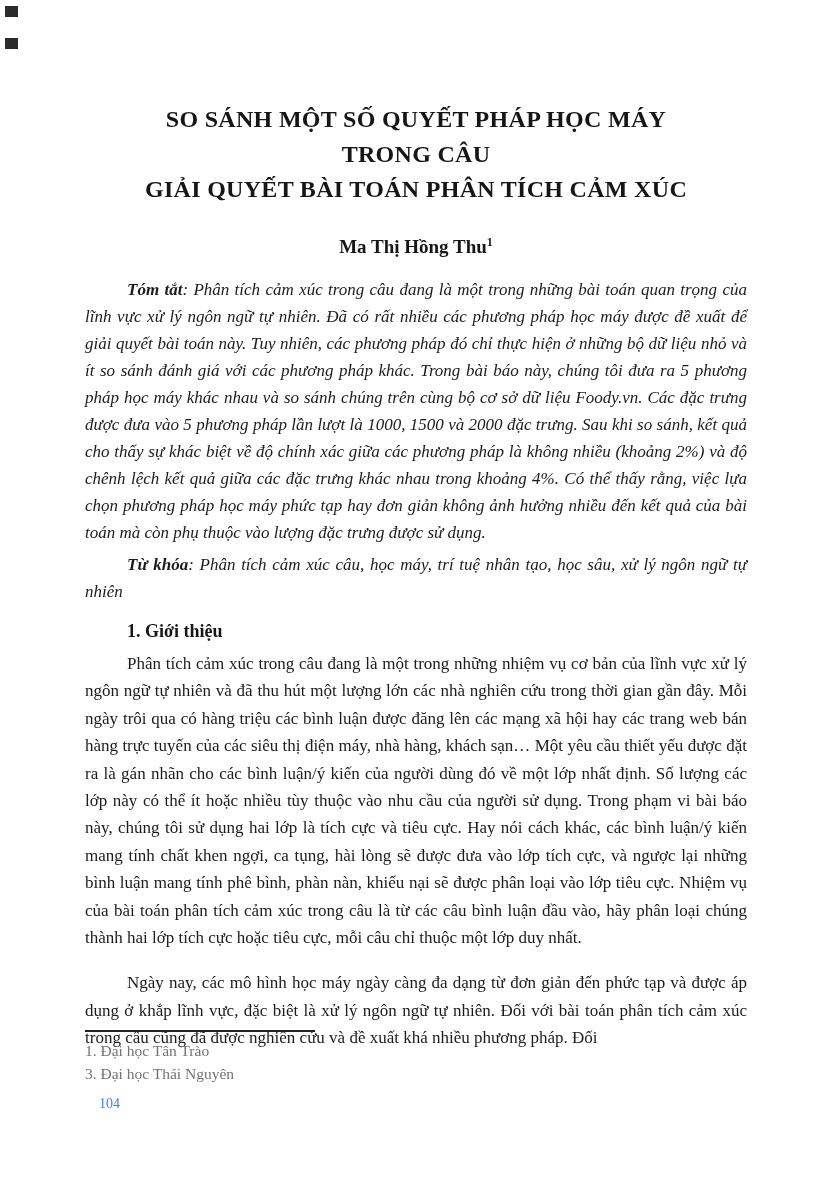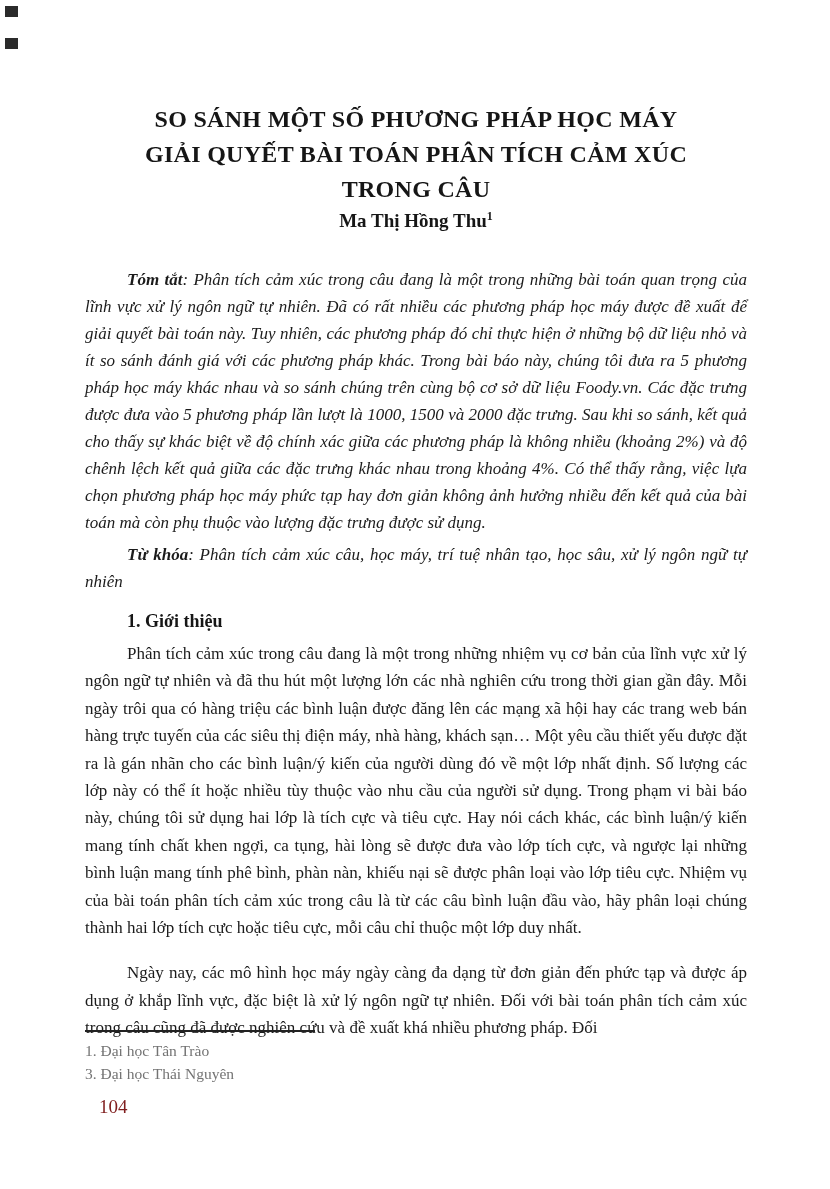--- a/index.html
+++ b/index.html
@@ -37,40 +37,41 @@
     margin-top: 102px;
     text-align: center;
     font-weight: bold;
     font-size: 24px;
     line-height: 35px;
     letter-spacing: 0.3px;
     color: #161616;
   }
 
   .authors {
+    margin-top: 26px;
     text-align: center;
     font-weight: bold;
     font-size: 19px;
     line-height: 27px;
     color: #161616;
   }
   .authors sup {
     font-size: 12px;
     line-height: 0;
   }
 
   .abstract, .keywords {
     font-style: italic;
     font-size: 17px;
     line-height: 27px;
     text-align: justify;
     text-indent: 42px;
     margin: 0;
   }
-  .abstract { margin-top: 32px; }
+  .abstract { margin-top: 16px; }
   .keywords { margin-top: 5px; }
   .run-label { font-weight: bold; }
 
   .section-heading {
     margin: 13px 0 0 42px;
     font-weight: bold;
     font-size: 18px;
     line-height: 27px;
     color: #161616;
   }
@@ -100,38 +101,38 @@
   .footnote {
     font-size: 15.5px;
     line-height: 23px;
     color: #737373;
   }
 
   .page-number {
     position: absolute;
     left: 99px;
     top: 1096px;
-    font-size: 19px;
-    color: #7f1d1d;
+    font-size: 14px;
+    color: #3b82f6;
   }
 </style>
 </head>
 <body>
 
 <div class="page">
 
   <div class="scan-artifact a1"></div>
   <div class="scan-artifact a2"></div>
 
   <div class="content">
 
     <div class="title">
-      <div>SO SÁNH MỘT SỐ PHƯƠNG PHÁP HỌC MÁY</div>
+      <div>SO SÁNH MỘT SỐ QUYẾT PHÁP HỌC MÁY</div>
+      <div>TRONG CÂU</div>
       <div>GIẢI QUYẾT BÀI TOÁN PHÂN TÍCH CẢM XÚC</div>
-      <div>TRONG CÂU</div>
     </div>
 
     <div class="authors">
       <div><span>Ma Thị Hồng Thu</span><sup>1</sup></div>
     </div>
 
     <p class="abstract"><span class="run-label">Tóm tắt</span><span>: </span><span>Phân tích cảm xúc trong câu đang là một trong những bài toán quan trọng của lĩnh vực xử lý ngôn ngữ tự nhiên. Đã có rất nhiều các phương pháp học máy được đề xuất để giải quyết bài toán này. Tuy nhiên, các phương pháp đó chỉ thực hiện ở những bộ dữ liệu nhỏ và ít so sánh đánh giá với các phương pháp khác. Trong bài báo này, chúng tôi đưa ra 5 phương pháp học máy khác nhau và so sánh chúng trên cùng bộ cơ sở dữ liệu Foody.vn. Các đặc trưng được đưa vào 5 phương pháp lần lượt là 1000, 1500 và 2000 đặc trưng. Sau khi so sánh, kết quả cho thấy sự khác biệt về độ chính xác giữa các phương pháp là không nhiều (khoảng 2%) và độ chênh lệch kết quả giữa các đặc trưng khác nhau trong khoảng 4%. Có thể thấy rằng, việc lựa chọn phương pháp học máy phức tạp hay đơn giản không ảnh hưởng nhiều đến kết quả của bài toán mà còn phụ thuộc vào lượng đặc trưng được sử dụng.</span></p>
 
     <p class="keywords"><span class="run-label">Từ khóa</span><span>: </span><span>Phân tích cảm xúc câu, học máy, trí tuệ nhân tạo, học sâu, xử lý ngôn ngữ tự nhiên</span></p>
 

